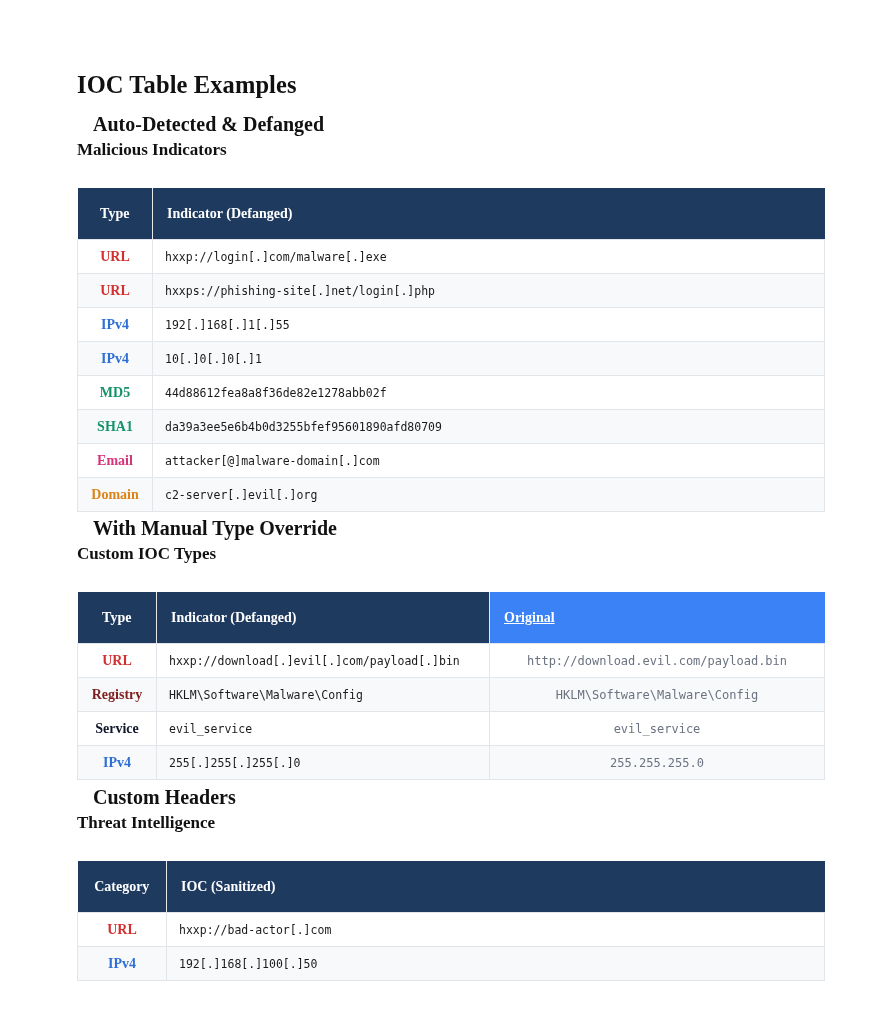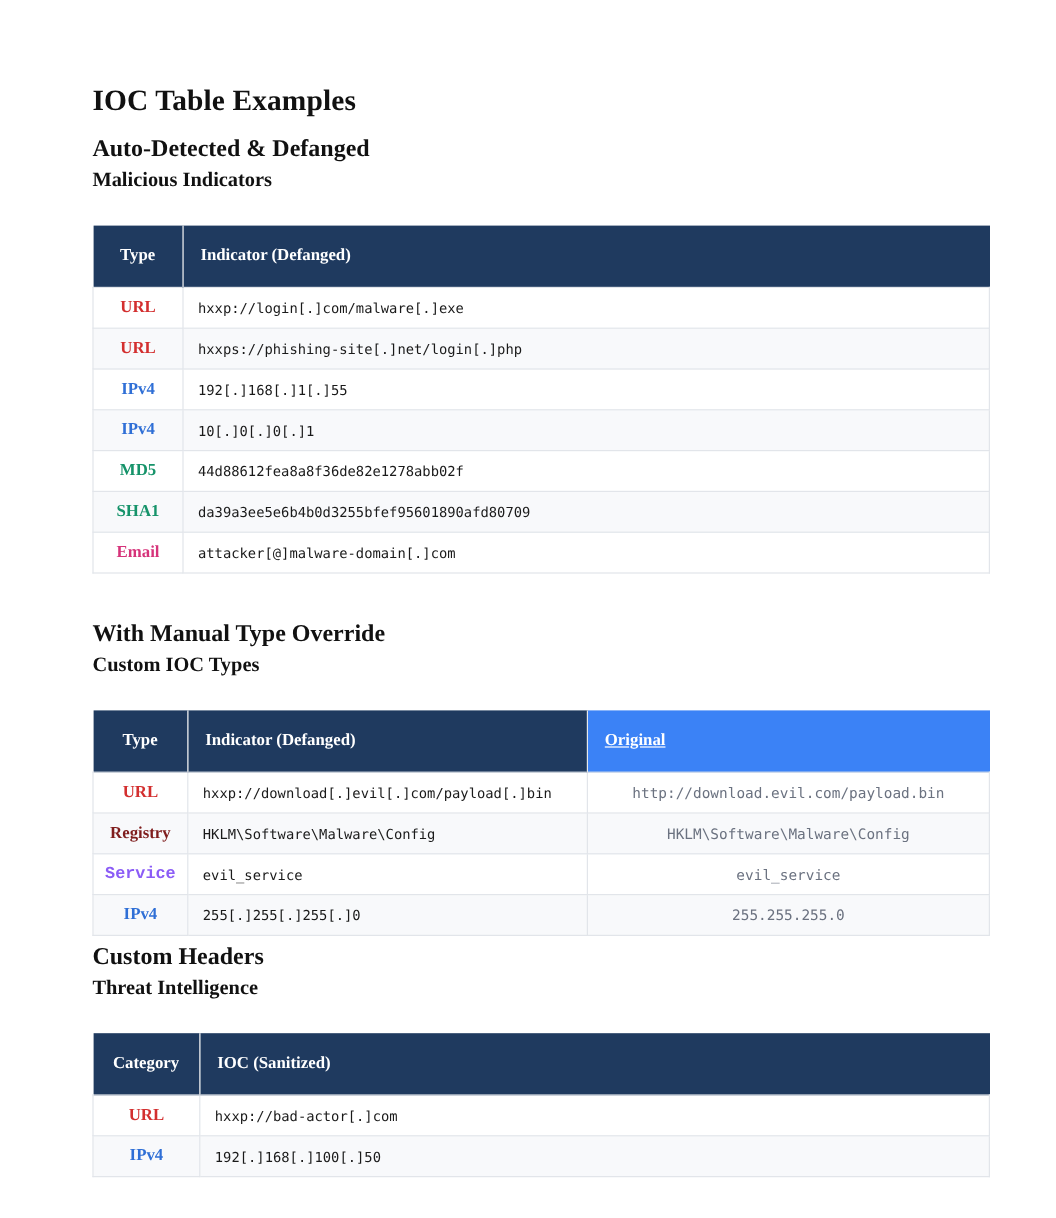--- a/index.html
+++ b/index.html
@@ -1,19 +1,19 @@
 <!DOCTYPE html>
 <html><head>
   <meta charset="utf-8">
   <style>
     html, body { margin: 0; padding: 0; background: #ffffff; }
     body { width: 880px; height: 1015px; position: relative; overflow: hidden; font-family: "Liberation Serif", "DejaVu Serif", serif; color: #111; }
     .page { position: absolute; left: 77px; top: 0; width: 748px; }
     h1 { position: absolute; left: 0; margin: 0; font-size: 24.5px; font-weight: bold; letter-spacing: 0.1px; }
-    h2 { position: absolute; left: 0; margin: 0; font-size: 20px; font-weight: bold; }
+    h2 { position: absolute; left: 16px; margin: 0; font-size: 20px; font-weight: bold; }
     h3 { position: absolute; left: 0; margin: 0; font-size: 17px; font-weight: bold; }
     table { position: absolute; left: 0; width: 748px; border-collapse: collapse; table-layout: fixed; }
     th { background: #1f3a5f; color: #ffffff; font-family: "Liberation Serif", "DejaVu Serif", serif; font-weight: bold; font-size: 14px; height: 51px; padding: 0 14px; text-align: left; border-right: 1px solid #e6e8ec; }
     th:last-child { border-right: none; }
     th.type-col { text-align: center; padding: 0; }
     td { height: 33px; padding: 0 12px; border: 1px solid #e2e5ea; font-family: "DejaVu Sans Mono", "Liberation Mono", monospace; font-size: 11.5px; color: #1a1a1a; white-space: nowrap; }
     td.type-cell { text-align: center; padding: 0; font-family: "Liberation Serif", "DejaVu Serif", serif; font-weight: bold; font-size: 14px; }
     td.orig { color: #6b7280; font-size: 12px; text-align: center; }
     tr:nth-child(even) td { background: #f8f9fb; }
     tr:nth-child(odd) td { background: #ffffff; }
@@ -59,20 +59,24 @@
         <td>44d88612fea8a8f36de82e1278abb02f</td>
       </tr>
       <tr>
         <td class="type-cell" style="color: rgb(22, 147, 106);">SHA1</td>
         <td>da39a3ee5e6b4b0d3255bfef95601890afd80709</td>
       </tr>
       <tr>
         <td class="type-cell" style="color: rgb(214, 51, 122);">Email</td>
         <td>attacker[@]malware-domain[.]com</td>
       </tr>
+      <tr>
+        <td class="type-cell" style="color: rgb(221, 132, 24);">Domain</td>
+        <td>c2-server[.]evil[.]org</td>
+      </tr>
     </tbody>
   </table>
 
   <h2 style="top:517px;">With Manual Type Override</h2>
   <h3 style="top:544px;">Custom IOC Types</h3>
   <table style="top:592px;">
     <colgroup>
         <col style="width:79px">
         <col style="width:333px">
         <col>
@@ -89,21 +93,21 @@
         <td class="type-cell" style="color: rgb(211, 47, 47);">URL</td>
         <td>hxxp://download[.]evil[.]com/payload[.]bin</td>
         <td class="orig">http://download.evil.com/payload.bin</td>
       </tr>
       <tr>
         <td class="type-cell" style="color: #7f1d1d;">Registry</td>
         <td>HKLM\Software\Malware\Config</td>
         <td class="orig">HKLM\Software\Malware\Config</td>
       </tr>
       <tr>
-        <td class="type-cell" style="color: #8b5cf6; font-family: Liberation Mono, monospace;">Service</td>
+        <td class="type-cell" style="color: #0f172a;">Service</td>
         <td>evil_service</td>
         <td class="orig">evil_service</td>
       </tr>
       <tr>
         <td class="type-cell" style="color: rgb(47, 111, 214);">IPv4</td>
         <td>255[.]255[.]255[.]0</td>
         <td class="orig">255.255.255.0</td>
       </tr>
     </tbody>
   </table>

